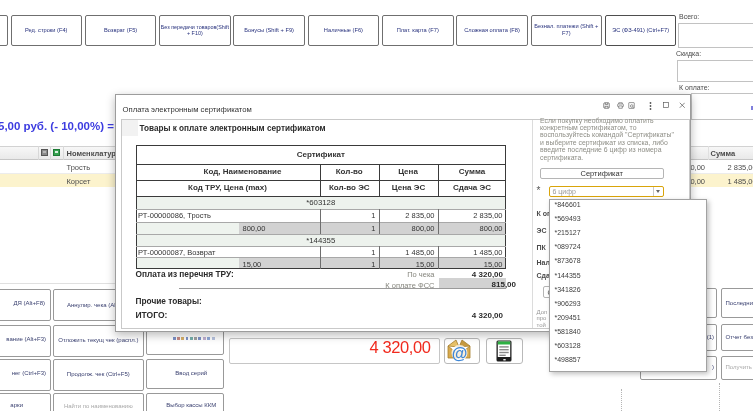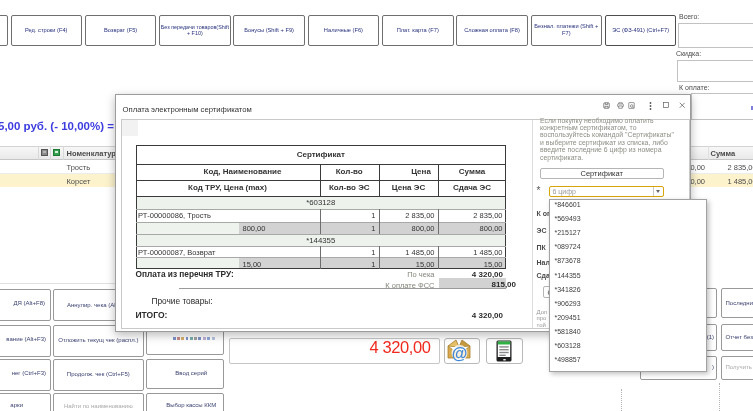--- a/index.html
+++ b/index.html
@@ -160,20 +160,21 @@
         <rect x="1" y="1" width="10" height="10"></rect>
       </svg>
       <svg class="abs" style="left:562.5px;top:7px;" width="6.5" height="6.5" viewBox="0 0 13 13" fill="none" stroke="#555" stroke-width="1.4">
         <path d="M1.5 1.5l10 10M11.5 1.5l-10 10"></path>
       </svg>
     </div>
 
   <div class="abs" style="left:4.5px;top:23.5px;width:567px;height:208px;border:1px solid #c9c9c9;background:#fff;">
 
     <div class="abs" style="left:0;top:0;width:16px;height:16.5px;background:#f2f2f2;"></div>
+    <div class="abs" style="left:18px;top:4.5px;font-size:8.2px;font-weight:bold;color:#2b2b2b;">Товары к оплате электронным сертификатом</div>
 
     <div class="abs" style="left:410.5px;top:0;width:0;height:208px;border-left:1px solid #dcdcdc;"></div>
 
     <div id="dtable">
         <div class="abs" style="left:14px;top:76.2px;width:370.5px;height:13px;background:#edf2ed;"></div>
         <div class="abs" style="left:14px;top:114.2px;width:370.5px;height:12px;background:#edf2ed;"></div>
         <div class="abs" style="left:14px;top:102.2px;width:370.5px;height:12px;background:#eef3ee;"></div>
         <div class="abs" style="left:117.5px;top:102.2px;width:267px;height:12px;background:#d2d2d2;"></div>
         <div class="abs" style="left:14px;top:137.70000000000002px;width:370.5px;height:11.5px;background:#eef3ee;"></div>
         <div class="abs" style="left:117.5px;top:137.70000000000002px;width:267px;height:11.5px;background:#d2d2d2;"></div>
@@ -191,21 +192,21 @@
         <div class="abs" style="left:198px;top:126.2px;width:1px;height:23px;background:#6e6e6e;"></div>
         <div class="abs" style="left:257.5px;top:44.2px;width:1px;height:32px;background:#3a3a3a;"></div>
         <div class="abs" style="left:257.5px;top:89.2px;width:1px;height:25.000000000000007px;background:#6e6e6e;"></div>
         <div class="abs" style="left:257.5px;top:126.2px;width:1px;height:23px;background:#6e6e6e;"></div>
         <div class="abs" style="left:316.5px;top:44.2px;width:1px;height:32px;background:#3a3a3a;"></div>
         <div class="abs" style="left:316.5px;top:89.2px;width:1px;height:25.000000000000007px;background:#6e6e6e;"></div>
         <div class="abs" style="left:316.5px;top:126.2px;width:1px;height:23px;background:#6e6e6e;"></div>
         <div class="abs" style="left:14px;top:30.3px;width:370.5px;text-align:center;font-size:8px;font-weight:bold;color:#333;white-space:nowrap;">Сертификат</div>
         <div class="abs" style="left:29px;top:47.3px;width:184px;text-align:center;font-size:8px;font-weight:bold;color:#333;white-space:nowrap;">Код, Наименование</div>
         <div class="abs" style="left:198px;top:47.3px;width:59.5px;text-align:center;font-size:8px;font-weight:bold;color:#333;white-space:nowrap;">Кол-во</div>
-        <div class="abs" style="left:270px;top:47.3px;width:59px;text-align:center;font-size:8px;font-weight:bold;color:#333;white-space:nowrap;">Цена</div>
+        <div class="abs" style="left:257px;top:47.3px;width:59px;text-align:center;font-size:8px;font-weight:bold;color:#333;white-space:nowrap;">Цена</div>
         <div class="abs" style="left:316.5px;top:47.3px;width:68px;text-align:center;font-size:8px;font-weight:bold;color:#333;white-space:nowrap;">Сумма</div>
         <div class="abs" style="left:14px;top:63.3px;width:184px;text-align:center;font-size:8px;font-weight:bold;color:#333;white-space:nowrap;">Код ТРУ, Цена (max)</div>
         <div class="abs" style="left:198px;top:63.3px;width:59.5px;text-align:center;font-size:8px;font-weight:bold;color:#333;white-space:nowrap;">Кол-во ЭС</div>
         <div class="abs" style="left:257.5px;top:63.3px;width:59px;text-align:center;font-size:8px;font-weight:bold;color:#333;white-space:nowrap;">Цена ЭС</div>
         <div class="abs" style="left:316.5px;top:63.3px;width:68px;text-align:center;font-size:8px;font-weight:bold;color:#333;white-space:nowrap;">Сдача ЭС</div>
         <div class="abs" style="left:14px;top:78.8px;width:370.5px;text-align:center;font-size:7.8px;color:#333;white-space:nowrap;">*603128</div>
         <div class="abs" style="left:14px;top:116.6px;width:370.5px;text-align:center;font-size:7.8px;color:#333;white-space:nowrap;">*144355</div>
         <div class="abs" style="left:16.5px;top:91.8px;font-size:7.5px;color:#333;white-space:nowrap;">РТ-00000086, Трость</div>
         <div class="abs" style="left:198px;top:91.8px;width:56px;text-align:right;font-size:7.5px;color:#333;white-space:nowrap;">1</div>
         <div class="abs" style="left:257.5px;top:91.8px;width:55.5px;text-align:right;font-size:7.5px;color:#333;white-space:nowrap;">2 835,00</div>
@@ -225,21 +226,21 @@
       </div>
 
     <div id="dfooter">
         <div class="abs" style="left:14px;top:149.5px;font-size:8.3px;font-weight:bold;color:#2b2b2b;">Оплата из перечня ТРУ:</div>
         <div class="abs" style="left:258px;top:150.5px;width:55px;text-align:right;font-size:7.5px;color:#85857d;">По чека</div>
         <div class="abs" style="left:317px;top:150px;width:64.5px;text-align:right;font-size:8px;font-weight:bold;color:#2b2b2b;">4 320,00</div>
         <div class="abs" style="left:317px;top:158.5px;width:67px;height:10px;background:#d2d2d2;"></div>
         <div class="abs" style="left:230px;top:161px;width:83px;text-align:right;font-size:7.5px;color:#85857d;">К оплате ФСС</div>
         <div class="abs" style="left:330px;top:160.5px;width:64.5px;text-align:right;font-size:8px;font-weight:bold;color:#2b2b2b;">815,00</div>
         <div class="abs" style="left:57.5px;top:168.2px;width:326.5px;height:1px;background:#9a9a9a;"></div>
-        <div class="abs" style="left:14px;top:176px;font-size:8.3px;font-weight:normal;color:#2b2b2b;margin-left:16px;">Прочие товары:</div>
+        <div class="abs" style="left:14px;top:176px;font-size:8.3px;font-weight:bold;color:#2b2b2b;">Прочие товары:</div>
         <div class="abs" style="left:14px;top:190.8px;font-size:8.5px;font-weight:bold;color:#2b2b2b;">ИТОГО:</div>
         <div class="abs" style="left:317px;top:191px;width:64.5px;text-align:right;font-size:8px;font-weight:bold;color:#2b2b2b;">4 320,00</div>
       </div>
 
     <div id="rpanel">
         <div class="abs" style="left:418.5px;top:-3px;width:136px;font-size:6.9px;line-height:7.45px;color:#8e8e86;white-space:nowrap;">Если покупку необходимо оплатить<br>конкретным сертификатом, то<br>воспользуйтесь командой "Сертификаты"<br>и выберите сертификат из списка, либо<br>введите последние 6 цифр из номера<br>сертификата.</div>
         <div class="abs" style="left:418.5px;top:48.2px;width:123.5px;height:11.5px;border:1px solid #b5b5b5;border-radius:2px;background:#fff;box-sizing:border-box;text-align:center;font-size:7.5px;color:#333;line-height:10px;">Сертификат</div>
         <div class="abs" style="left:415px;top:65px;font-size:10px;color:#555;">*</div>
         <div class="abs" style="left:427px;top:66.2px;width:115.5px;height:11.5px;border:1.5px solid #d9a40a;border-radius:2px;background:#fff;box-sizing:border-box;"></div>
         <div class="abs" style="left:431px;top:68.3px;font-size:7px;color:#9a9a9a;">6 цифр</div>

